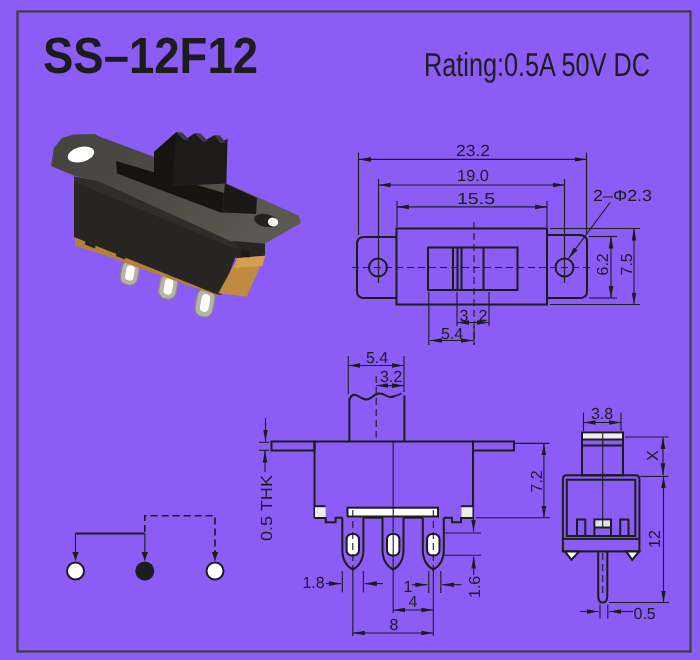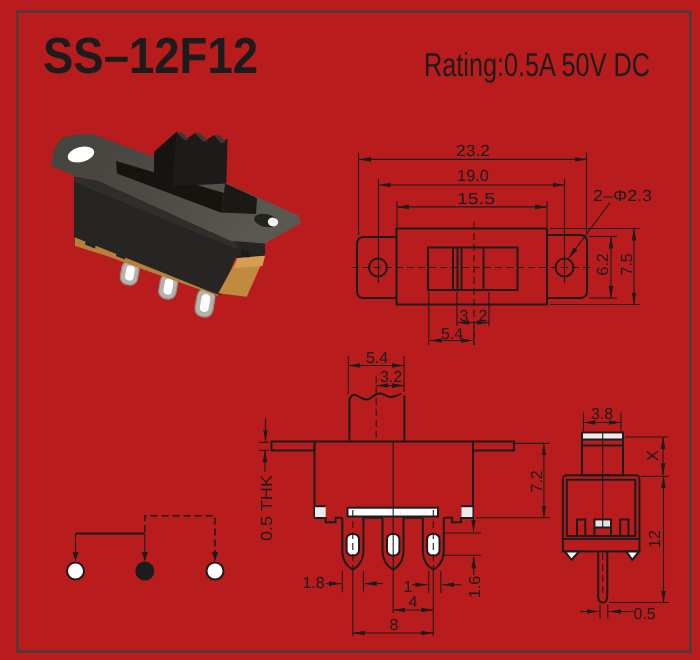--- a/index.html
+++ b/index.html
@@ -1,16 +1,16 @@
 <!DOCTYPE html>
 <html><head>
 <meta charset="utf-8">
 <style>
 html,body{margin:0;padding:0;background:#fff;}
-#page{position:relative;width:700px;height:660px;background:#b91c1c;overflow:hidden;}
+#page{position:relative;width:700px;height:660px;background:#8b5cf6;overflow:hidden;}
 svg{position:absolute;left:0;top:0;will-change:transform;}
 text{font-family:"Liberation Sans",sans-serif;fill:#1c1c1c;-webkit-font-smoothing:antialiased;text-rendering:geometricPrecision;}
 .d{stroke:#1c1c1c;stroke-width:1.1;fill:none;}
 .p{stroke:#1c1c1c;stroke-width:2;fill:none;}
 .pw{stroke:#1c1c1c;stroke-width:2;fill:#fff;}
 .cl{stroke:#1c1c1c;stroke-width:1.1;fill:none;stroke-dasharray:7 4;}
 .t{font-size:16px;}
 </style>
 </head>
 <body>

